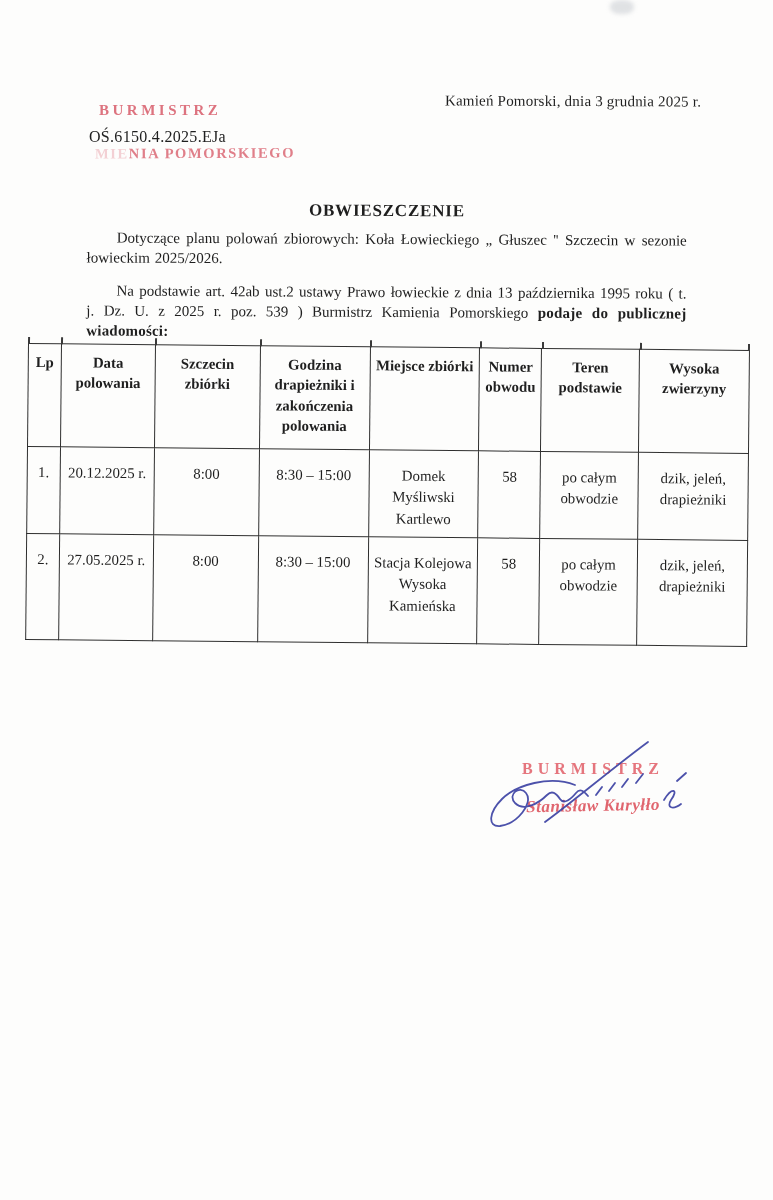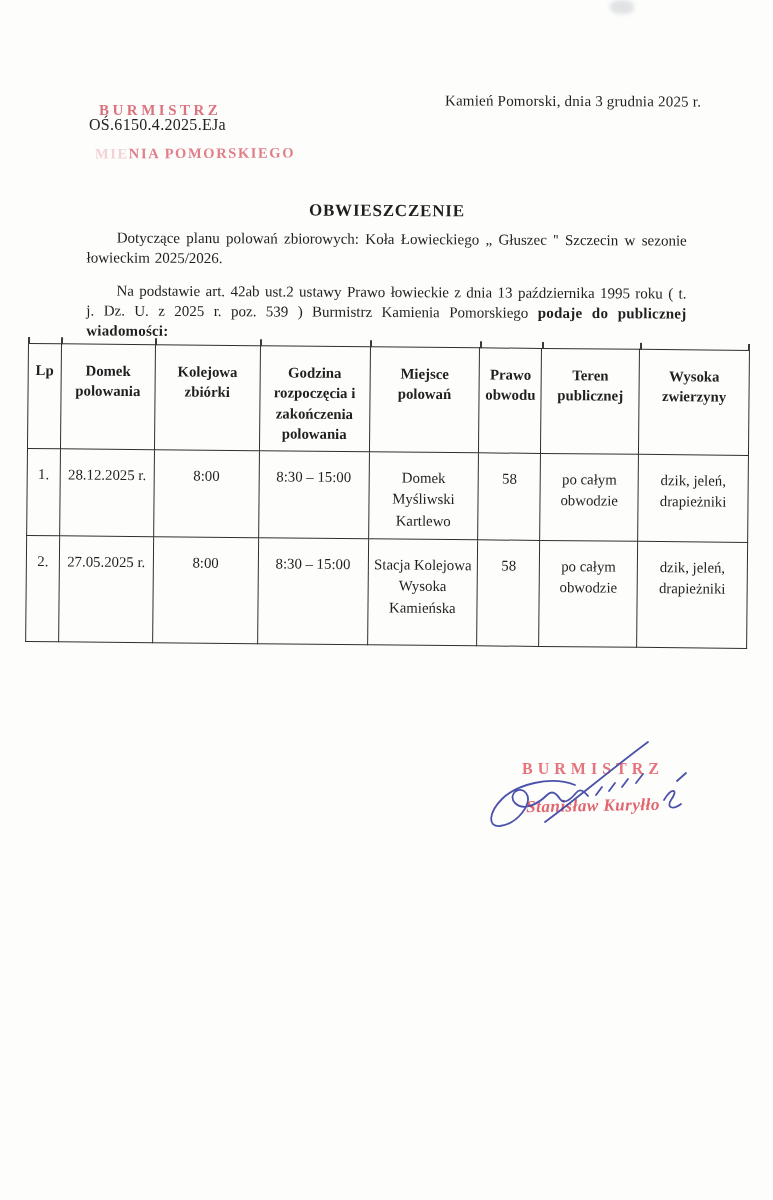--- a/index.html
+++ b/index.html
@@ -26,21 +26,21 @@
     position:absolute;top:93px;right:72px;
     font-size:15px;letter-spacing:.2px;
     transform:rotate(.25deg);
   }
   .stamp-top-1{
     position:absolute;left:99px;top:102px;
     font-size:15px;font-weight:bold;letter-spacing:3.5px;
     color:rgba(213,84,99,.82);
   }
   .ref-number{
-    position:absolute;left:89px;top:116px;
+    position:absolute;left:89px;top:128px;
     font-size:16px;letter-spacing:.3px;
   }
   .stamp-top-2{
     position:absolute;left:95px;top:145px;
     font-size:14.5px;font-weight:bold;letter-spacing:1.6px;
     color:rgba(213,84,99,.75);
     transform:rotate(-.3deg);
   }
   .stamp-top-2 .faded{opacity:.35;}
 
@@ -74,21 +74,21 @@
   table.schedule{
     width:722px;border-collapse:collapse;table-layout:fixed;
   }
   table.schedule th,table.schedule td{
     border:1.6px solid #2f2f2f;
     vertical-align:top;text-align:center;
     font-size:14.8px;
   }
   table.schedule th{
     font-weight:bold;line-height:1.38;
-    padding:16px 3px 6px;
+    padding:8px 3px 6px;
   }
   table.schedule td{
     line-height:1.45;
     padding:15px 3px 6px;
   }
   tr.hdr{height:103px;}
   tr.r1{height:87px;}
   tr.r2{height:106px;}
 
   
@@ -152,33 +152,33 @@
           <col style="width:14.54%">
         <col style="width:15.24%">
           <col style="width:15.24%">
           <col style="width:8.59%">
         <col style="width:13.57%">
           <col style="width:15.23%">
       </colgroup>
       <thead>
         <tr class="hdr">
           <th>Lp</th>
-          <th>Domek polowania</th>
-          <th>Kolejowa zbiórki</th>
-          <th>Godzina rozpoczęcia i zakończenia polowania</th>
-          <th>Miejsce polowań</th>
-          <th>Prawo obwodu</th>
-          <th>Teren publicznej</th>
+          <th>Data polowania</th>
+          <th>Szczecin zbiórki</th>
+          <th>Godzina drapieżniki i zakończenia polowania</th>
+          <th>Miejsce zbiórki</th>
+          <th>Numer obwodu</th>
+          <th>Teren podstawie</th>
           <th>Wysoka zwierzyny</th>
         </tr>
       </thead>
       <tbody>
         <tr class="r1">
           <td>1.</td>
-          <td>28.12.2025 r.</td>
+          <td>20.12.2025 r.</td>
           <td>8:00</td>
           <td>8:30 – 15:00</td>
           <td>Domek Myśliwski Kartlewo</td>
           <td>58</td>
           <td>po całym obwodzie</td>
           <td>dzik, jeleń, drapieżniki</td>
         </tr>
         <tr class="r2">
           <td>2.</td>
           <td>27.05.2025 r.</td>

